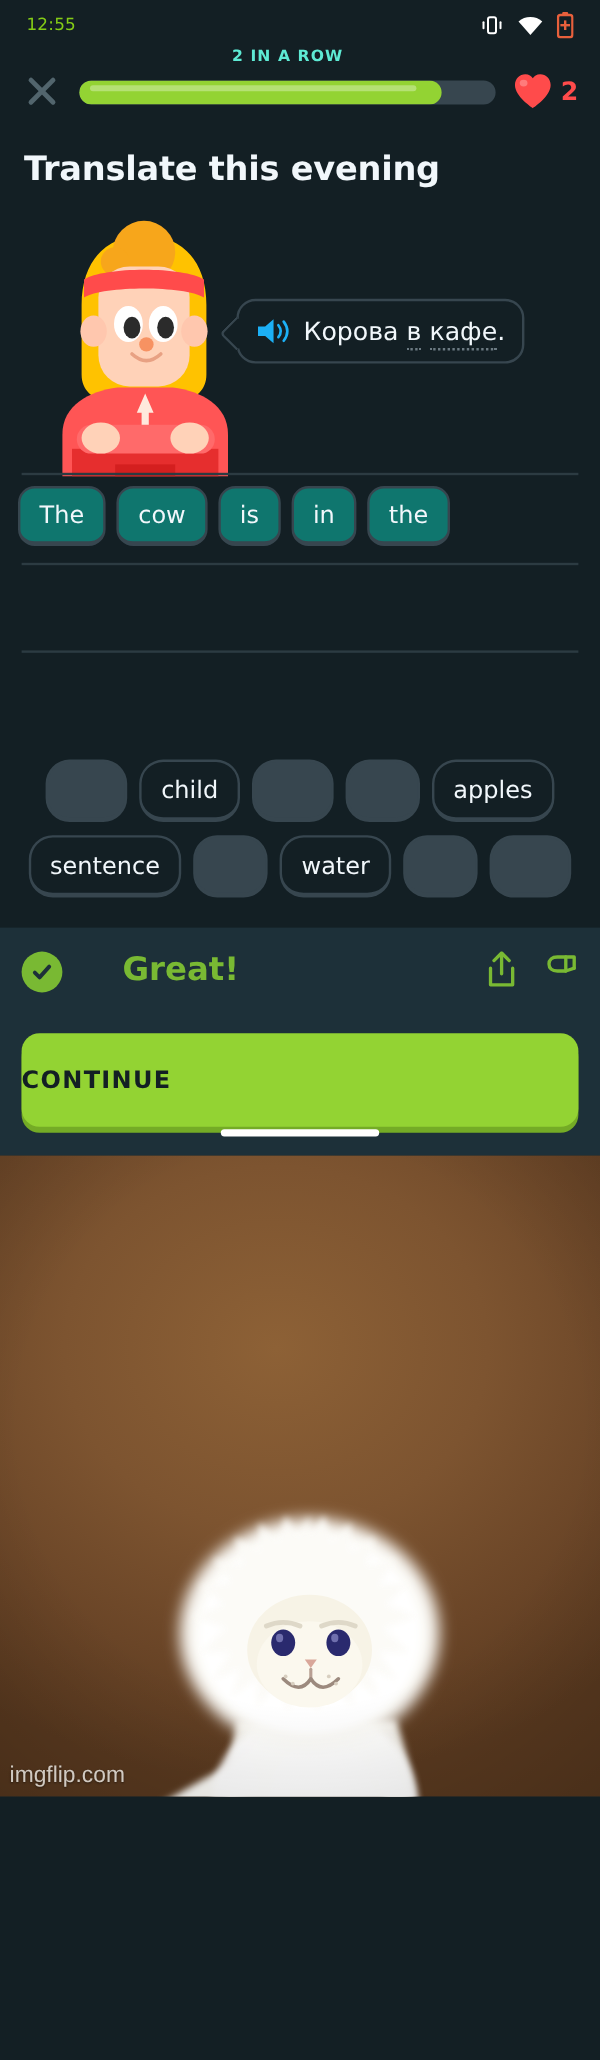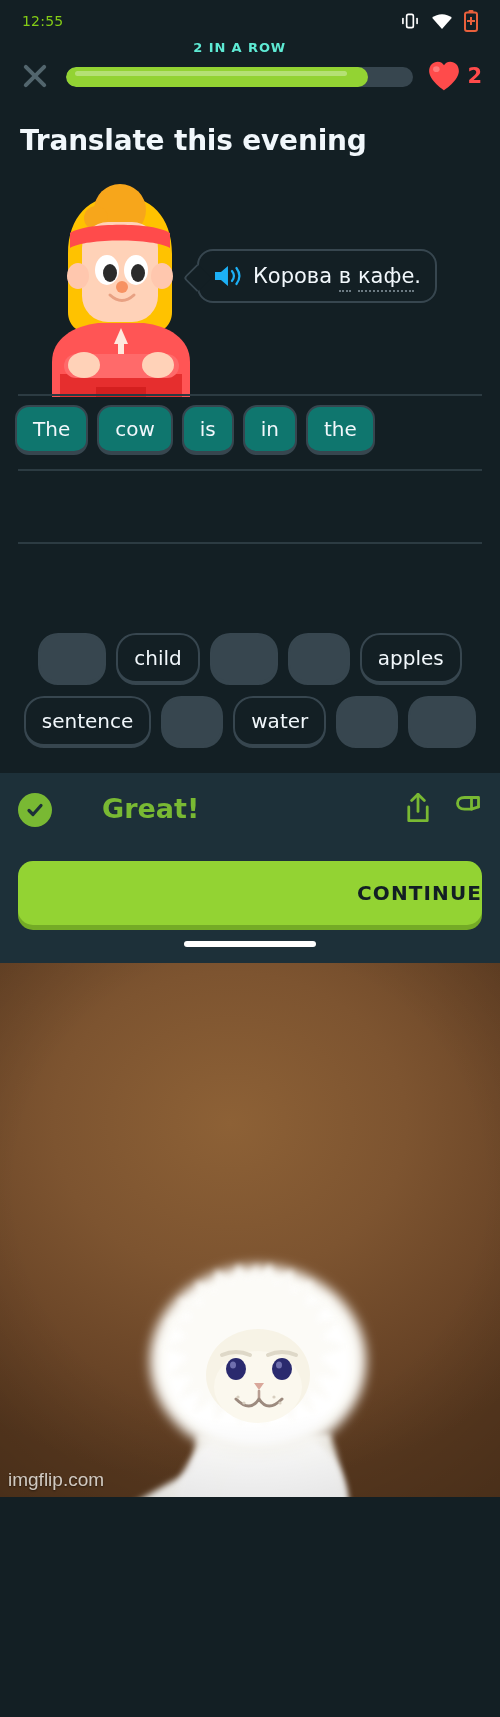--- a/index.html
+++ b/index.html
@@ -122,23 +122,23 @@
   .check-circle {
     width: 34px; height: 34px; border-radius: 50%; background: #79b933;
     display: flex; align-items: center; justify-content: center; flex: 0 0 34px;
   }
   .feedback-text {
     color: #79b933; font-size: 27px; font-weight: bold; margin-left: 14px;
   }
   .footer-icons { margin-left: auto; display: flex; align-items: center; gap: 22px; }
 
   .continue-btn {
-    position: absolute; top: 88px; left: 18px; width: 464px; height: 64px;
+    position: absolute; top: 88px; left: 18px; width: 464px; height: 78px;
     background: #93d333; border-radius: 15px; box-shadow: 0 5px 0 #74ab26;
-    display: flex; align-items: center; justify-content: flex-end; cursor: pointer;
+    display: flex; align-items: center; justify-content: flex-start; cursor: pointer;
   }
   .continue-label {
     color: #131f24; font-size: 20px; font-weight: bold; letter-spacing: 1.1px;
   }
 
   .home-indicator {
     position: absolute; top: 168px; left: 50%; transform: translateX(-50%);
     width: 132px; height: 6px; background: #ffffff; border-radius: 3px;
   }
 

